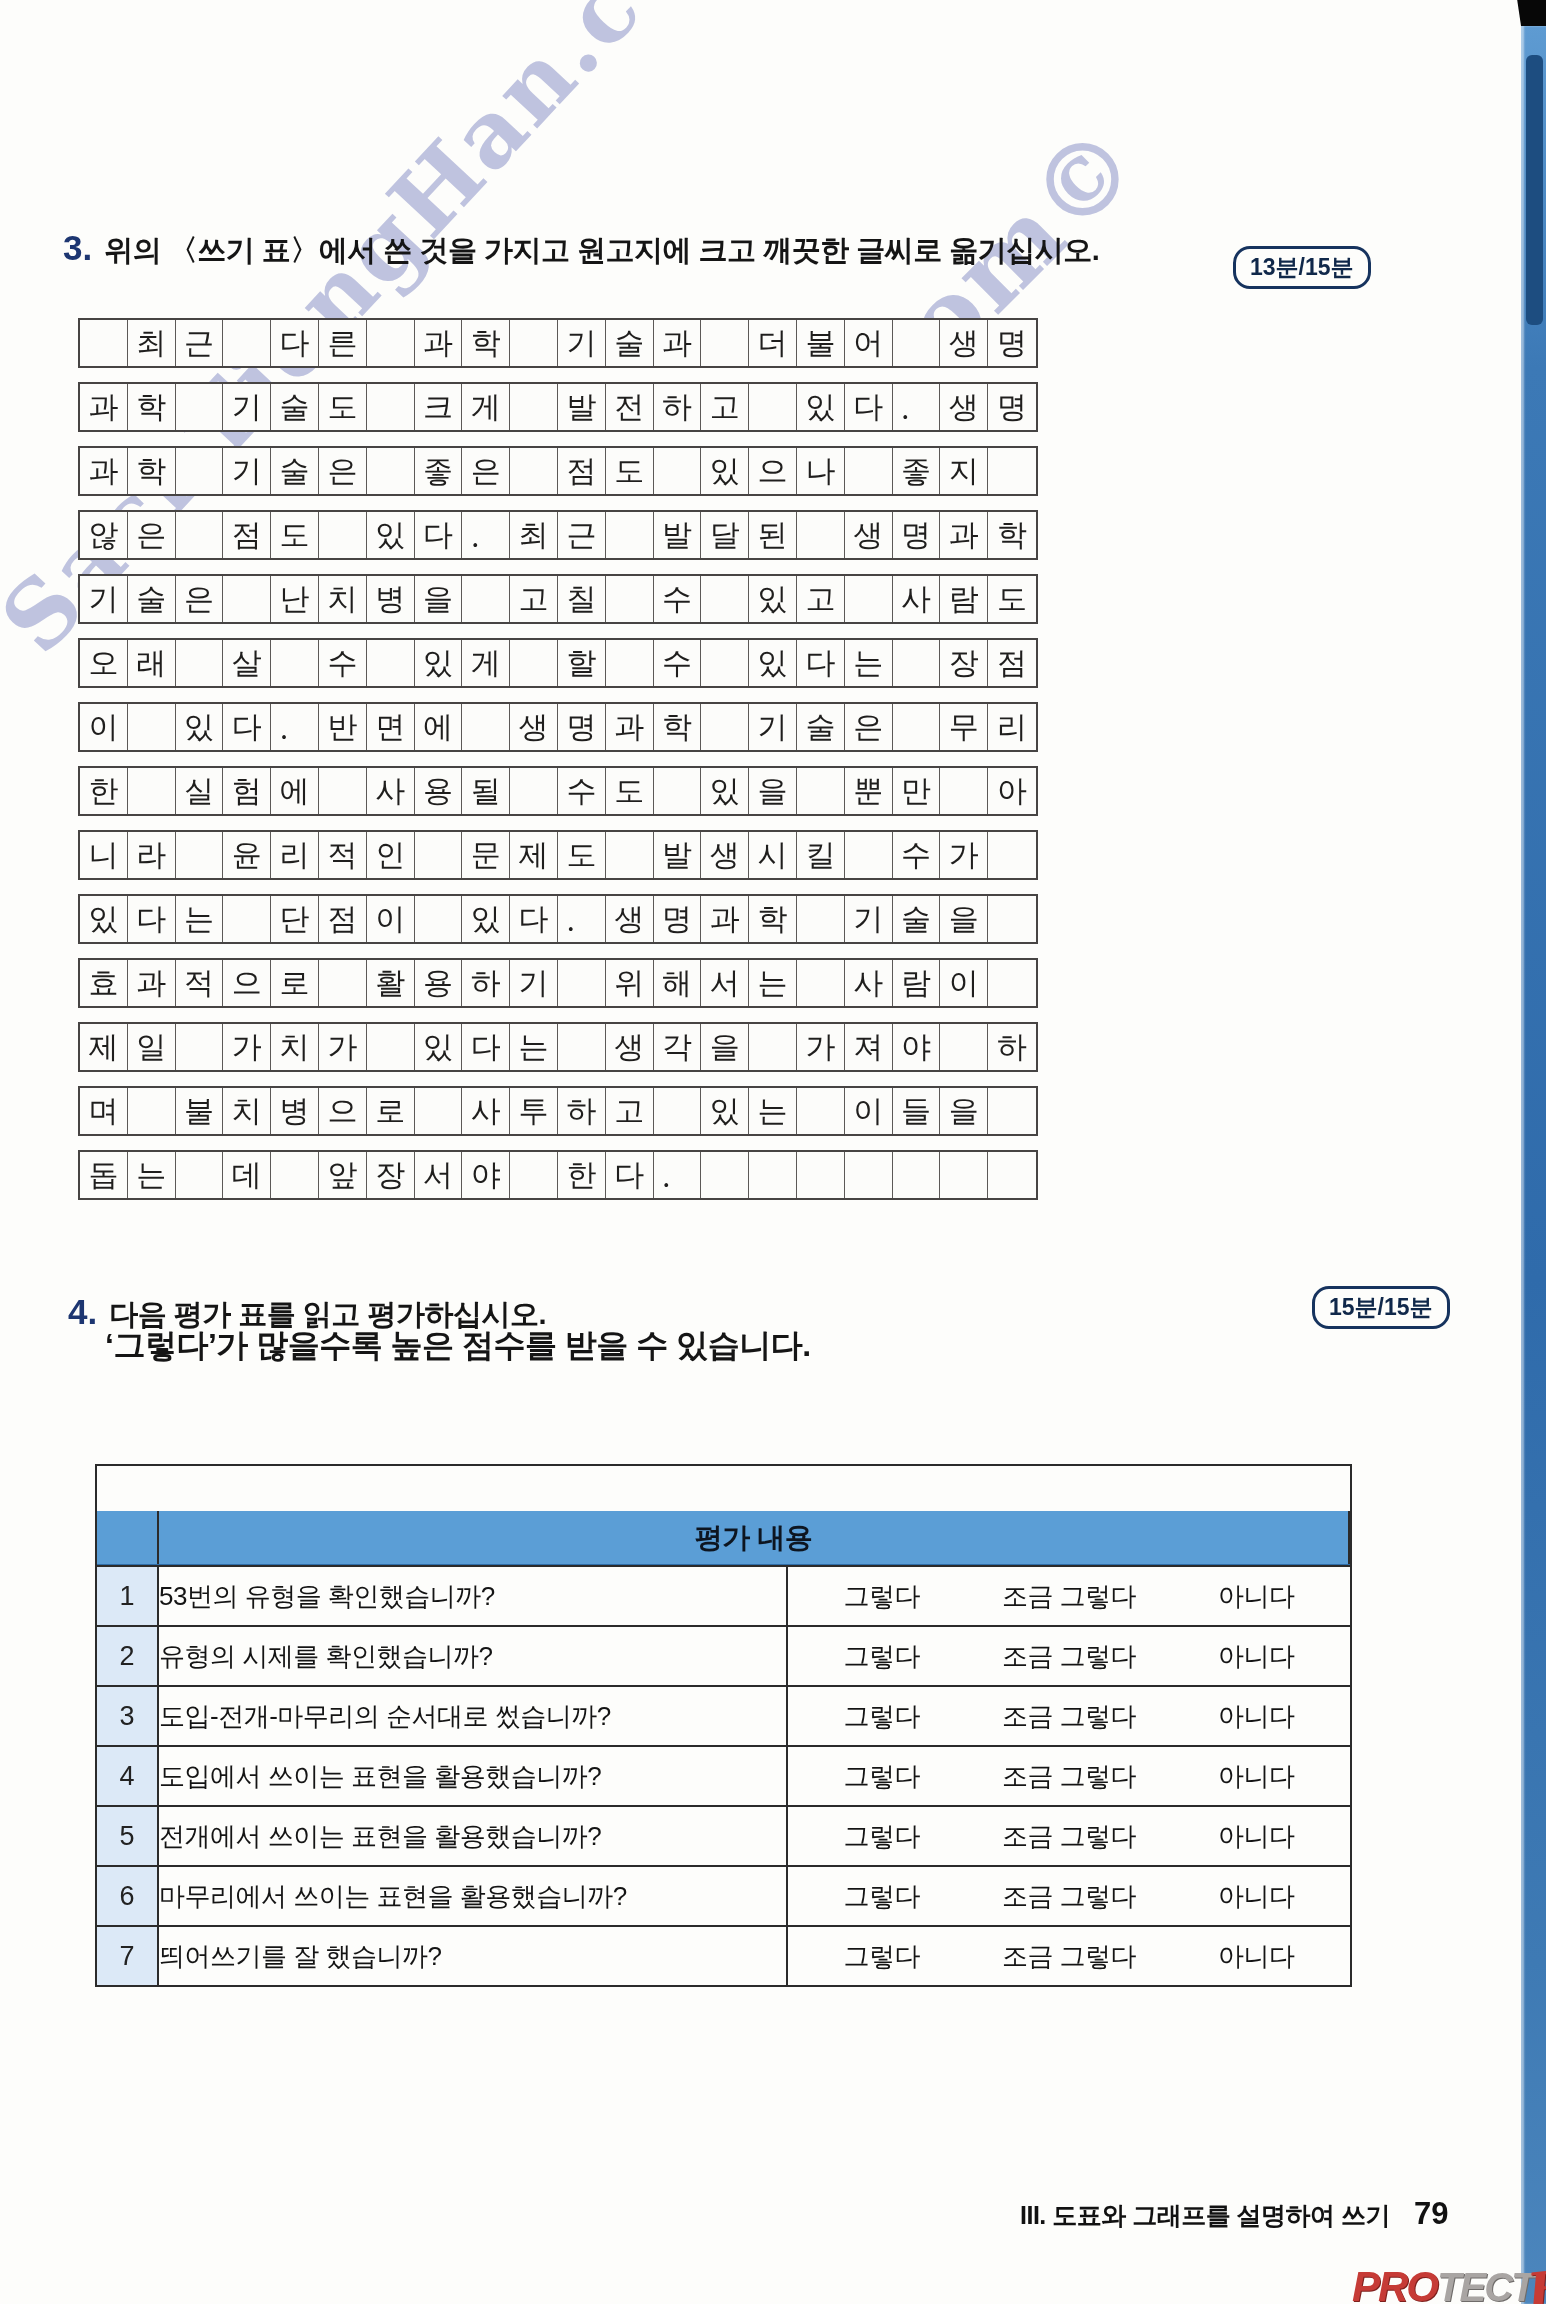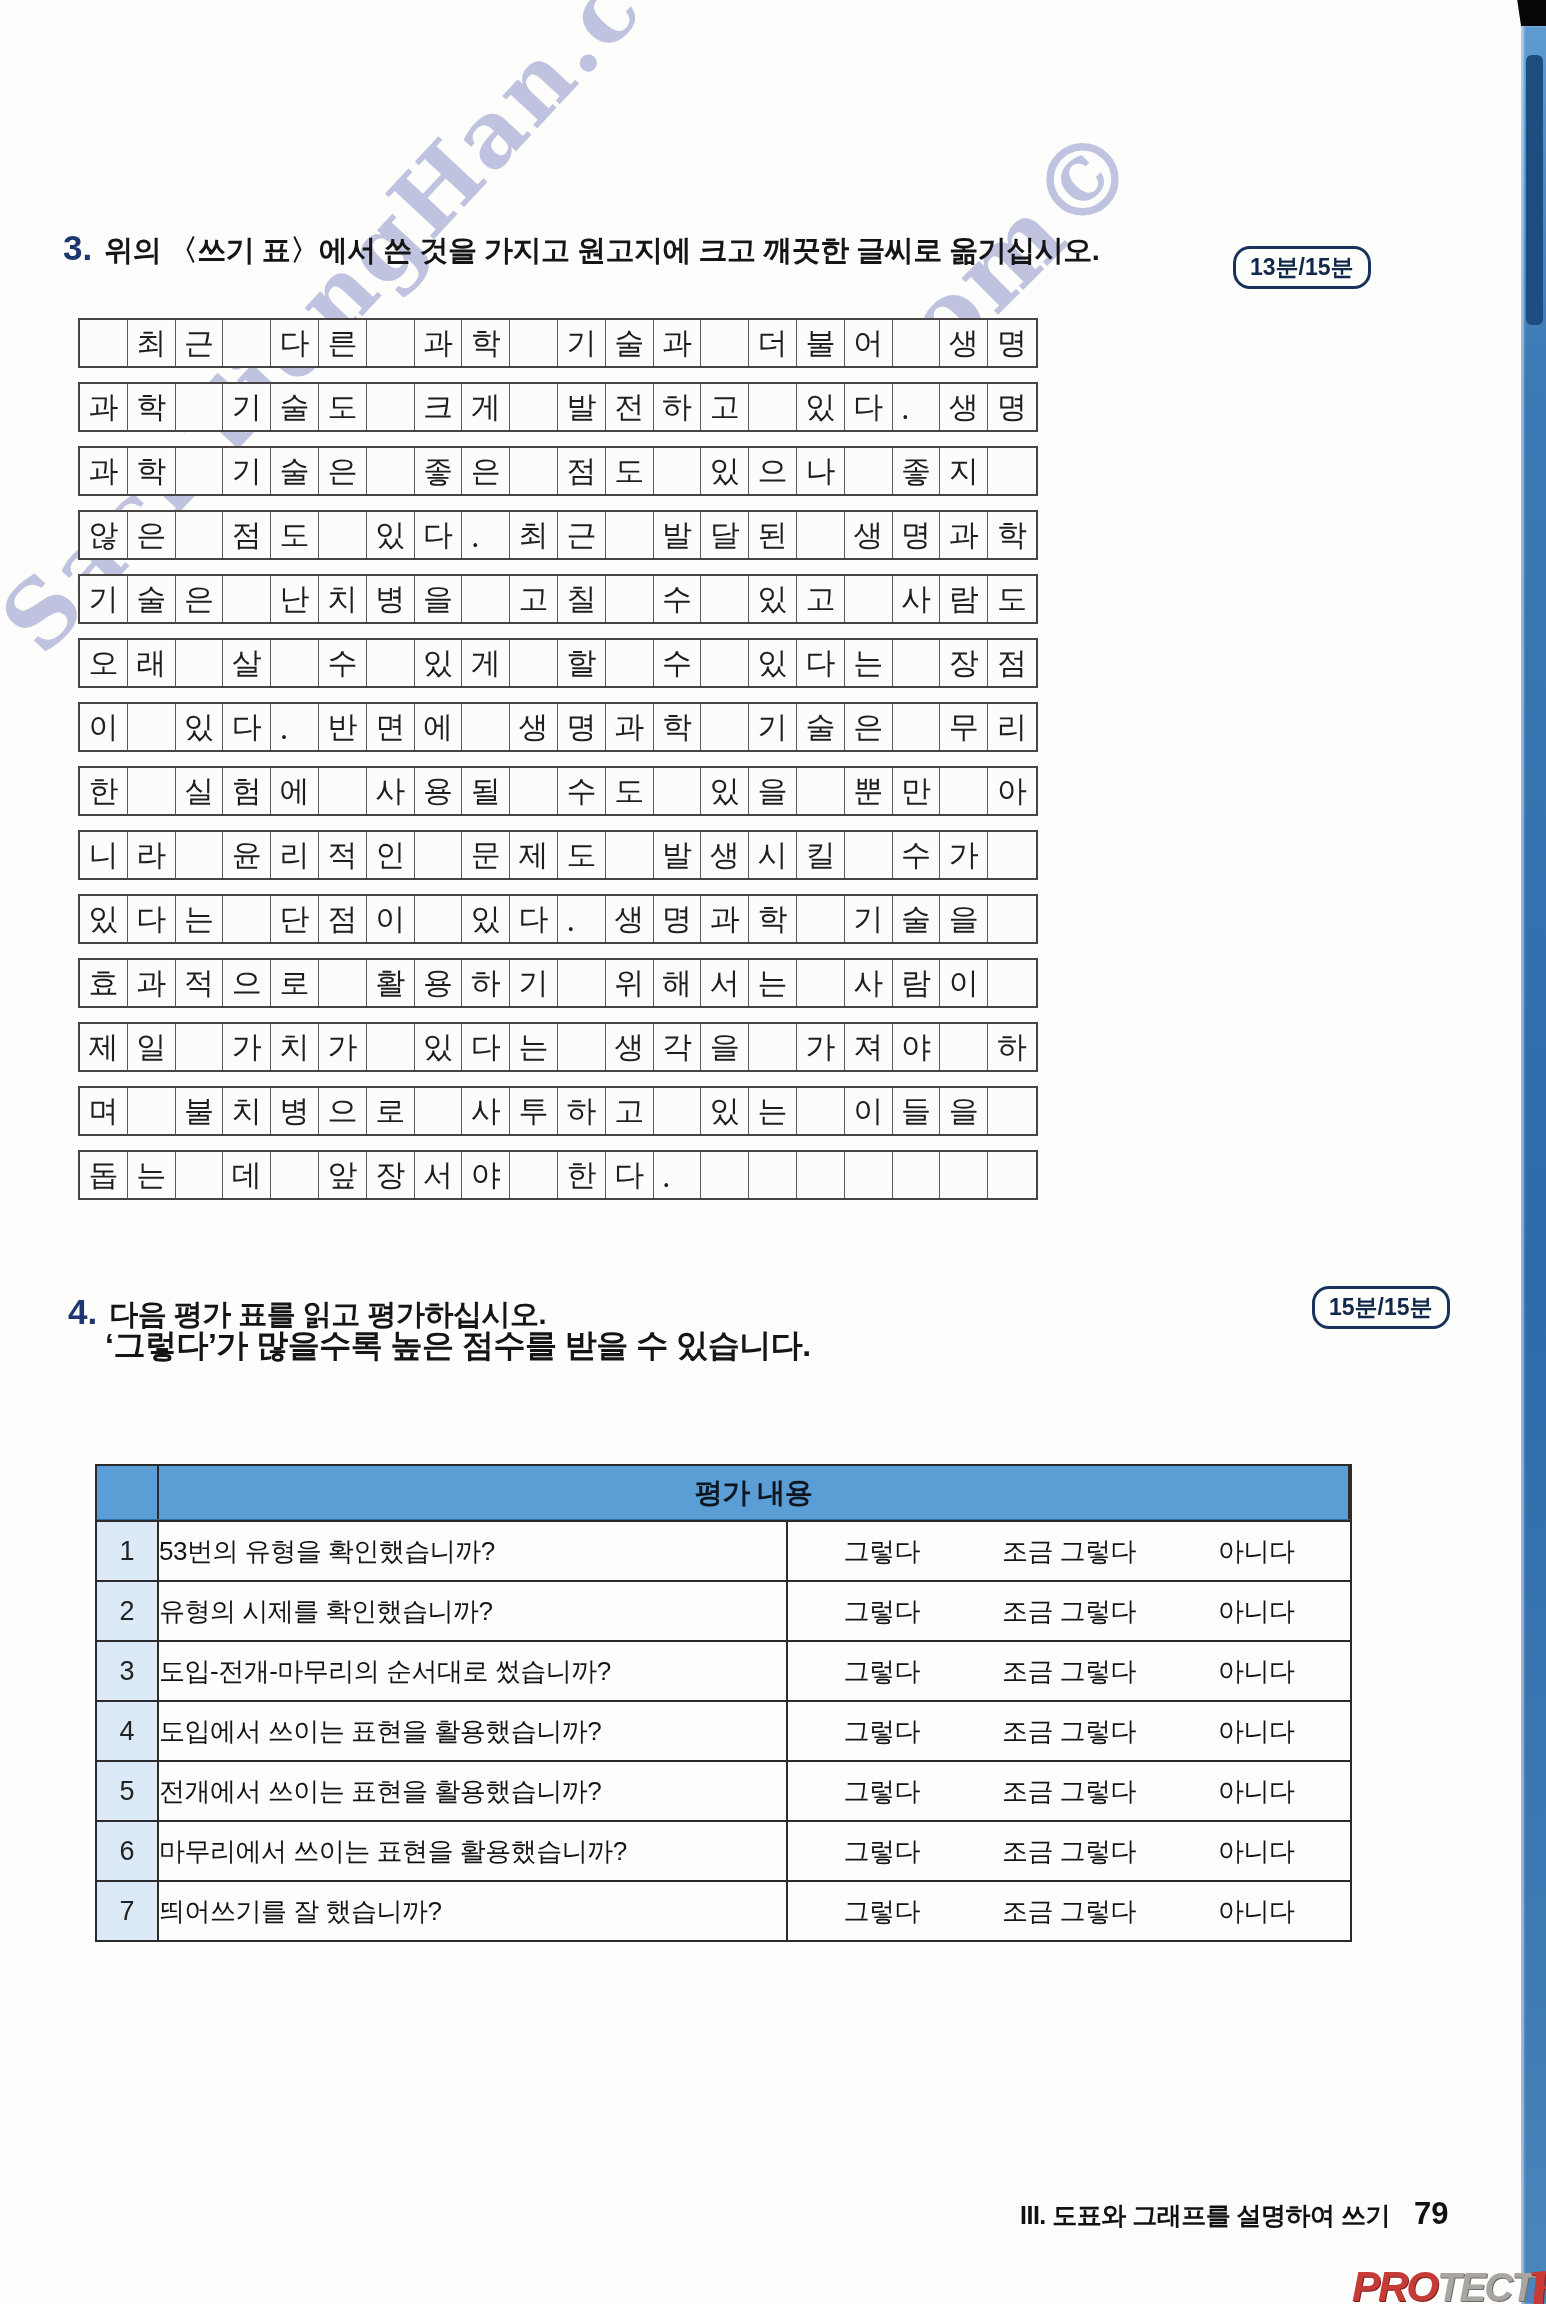--- a/index.html
+++ b/index.html
@@ -75,21 +75,21 @@
   }
   .mcell:last-child{border-right:none;}
   .mcell.punct{align-items:flex-end;justify-content:flex-start;padding:0 0 4px 8px;box-sizing:border-box;}
   
   .etable{
     position:absolute;left:95px;top:1464px;width:1257px;
     border:2px solid #2b2b2b;box-sizing:border-box;
     background:#fdfdfb;
   }
   .erow{display:flex;height:60px;border-top:2px solid #2b2b2b;box-sizing:border-box;}
-  .erow.ehead{height:54px;border-top:none;background:#5b9ed6;border-bottom:1px solid #2e6da8;}
+  .erow.ehead{height:54px;border-top:none;background:#5b9ed6;border-bottom:1px solid #2e6da8;margin-top:45px;}
   .c-no{
     width:62px;flex:none;
     border-right:2px solid #2b2b2b;box-sizing:border-box;
     display:flex;align-items:center;justify-content:center;
     background:#dce9f7;font-size:27px;color:#222;
   }
   .ehead .c-no{background:transparent;}
   .c-q{
     flex:1;border-right:2px solid #2b2b2b;box-sizing:border-box;
     display:flex;align-items:center;

